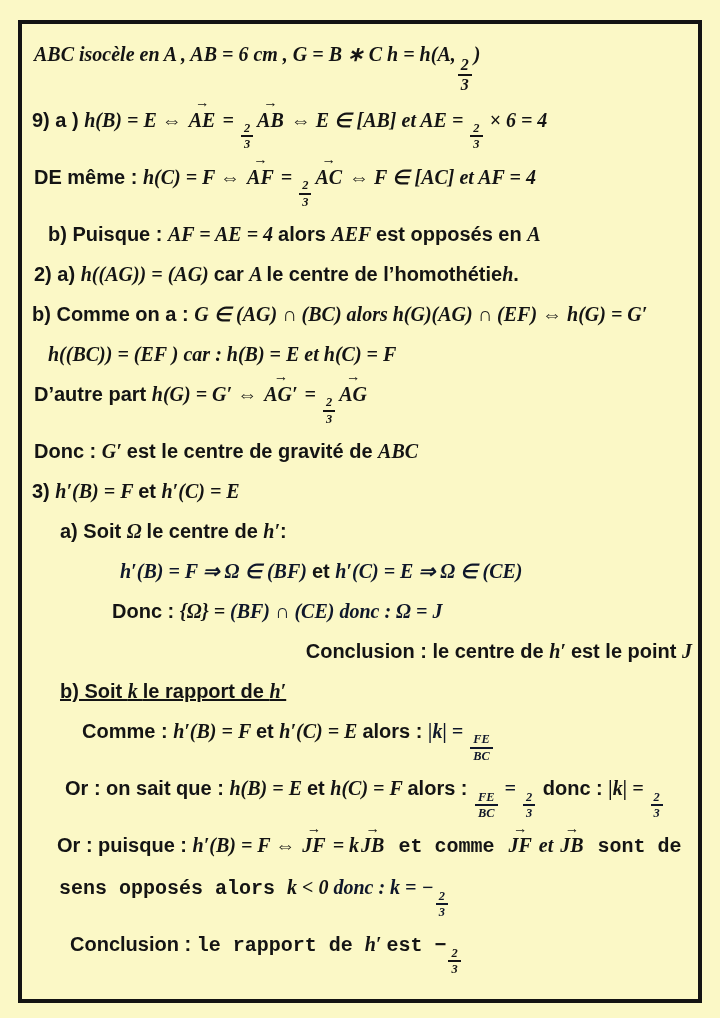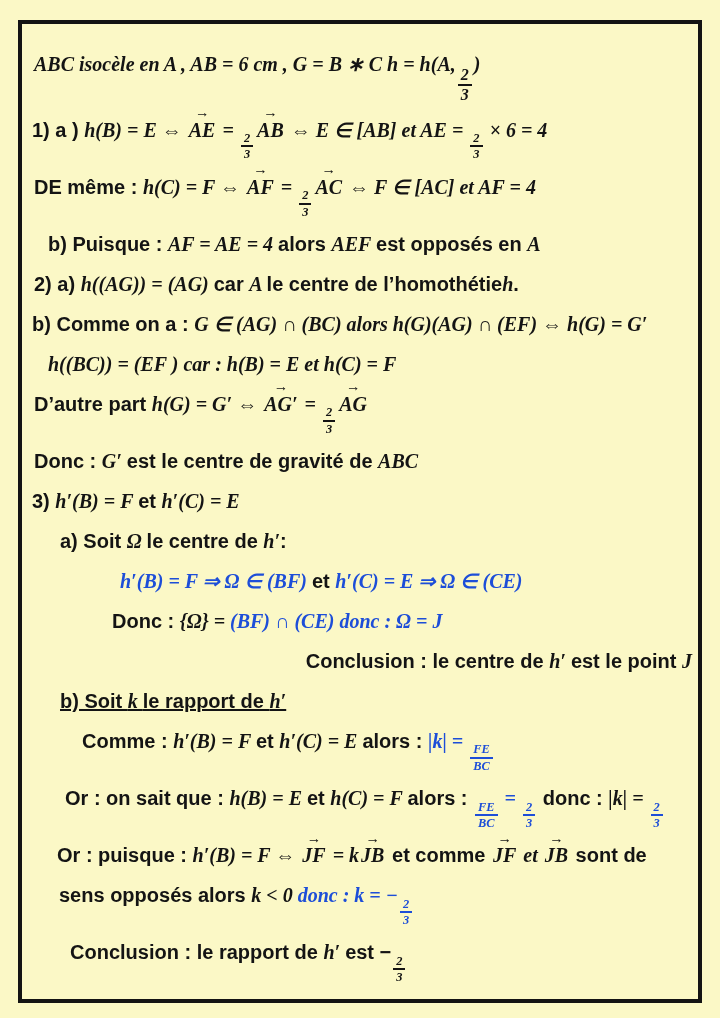--- a/index.html
+++ b/index.html
@@ -9,35 +9,35 @@
     position:relative;
     font-family:"Liberation Sans",sans-serif;
     -webkit-font-smoothing:antialiased;
   }
   .frame{
     position:absolute;
     left:18px;top:20px;
     width:684px;height:983px;
     border:4px solid #131313;
     box-sizing:border-box;
-    padding:25px 6px 0 10px;
+    padding:15px 6px 0 10px;
     background:#fbf8c6;
     overflow:hidden;
   }
   .line{
     font-size:20px;
     line-height:30px;
     margin-bottom:10px;
     color:#141414;
     white-space:nowrap;
   }
   .tx{font-family:"Liberation Sans",sans-serif;font-weight:700;}
   .mi{font-family:"Liberation Serif",serif;font-weight:700;font-style:italic;}
-  .ts{font-family:Liberation Sans, sans-serif;font-weight:700;font-style:normal;margin-top:31px;}
-  .n{color:#1d4ed8;}
+  .ts{font-family:Liberation Mono, monospace;font-weight:700;font-style:normal;margin-top:31px;}
+  .n{color:#0f172a;}
   .frac{
     display:inline-flex;flex-direction:column;align-items:center;
     vertical-align:-0.45em;
     font-size:0.62em;line-height:1.15;
     font-family:"Liberation Serif",serif;font-weight:700;font-style:italic;
     margin:0 2px;
   }
   .frac .num{border-bottom:2px solid currentColor;padding:0 3px;}
   .frac .den{padding:0 3px;}
   .frac.big{font-size:0.8em;vertical-align:-0.55em;}
@@ -54,21 +54,21 @@
 </style>
 </head>
 <body>
 
 <div class="frame">
   <div>
       <div class="line" style="padding-left: 2px;"><span class="mi">ABC isocèle en A , AB = 6 cm  , G = B ∗ C  h = h(A,</span><span class="frac big">
           <span class="num">2</span>
           <span class="den">3</span>
         </span><span class="mi">)</span></div>
-      <div class="line" style="padding-left: 0px;"><span class="tx">1) a ) </span><span class="mi">h(B) = E  ⇔ </span><span class="vec"><span class="arr">→</span><span>AE</span></span><span class="mi"> = </span><span class="frac">
+      <div class="line" style="padding-left: 0px;"><span class="tx">9) a ) </span><span class="mi">h(B) = E  ⇔ </span><span class="vec"><span class="arr">→</span><span>AE</span></span><span class="mi"> = </span><span class="frac">
           <span class="num">2</span>
           <span class="den">3</span>
         </span><span class="vec"><span class="arr">→</span><span>AB</span></span><span class="mi"> ⇔ E  ∈  [AB] et AE = </span><span class="frac">
           <span class="num">2</span>
           <span class="den">3</span>
         </span><span class="mi"> × 6 = 4</span></div>
       <div class="line" style="padding-left: 2px;"><span class="tx">DE même : </span><span class="mi">h(C) = F ⇔ </span><span class="vec"><span class="arr">→</span><span>AF</span></span><span class="mi"> = </span><span class="frac">
           <span class="num">2</span>
           <span class="den">3</span>
         </span><span class="vec"><span class="arr">→</span><span>AC</span></span><span class="mi"> ⇔ F  ∈  [AC] et AF =  4</span></div>

